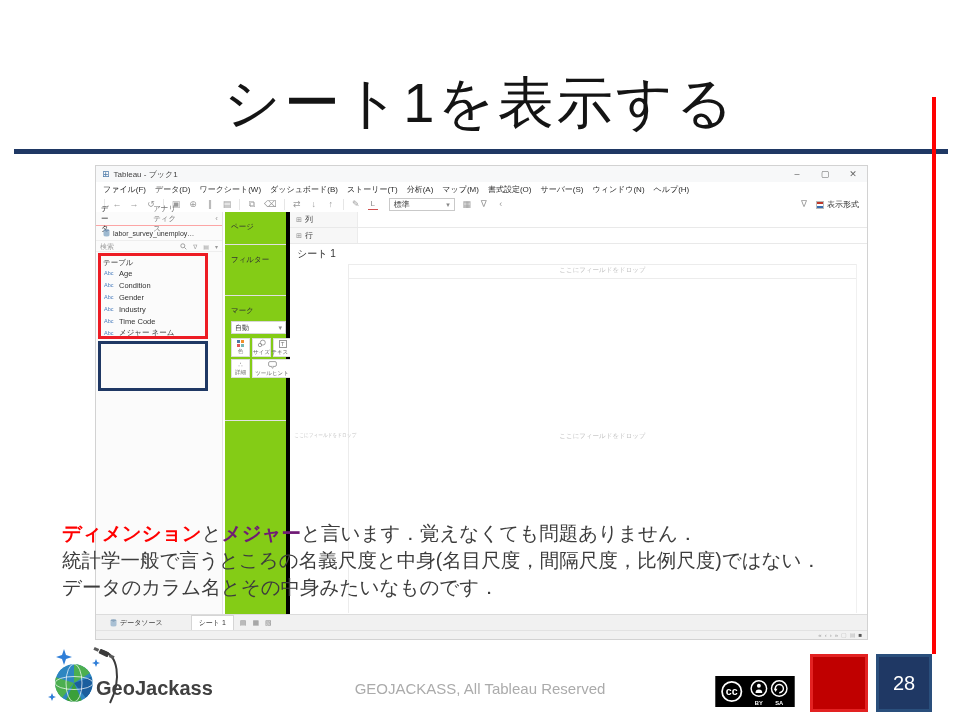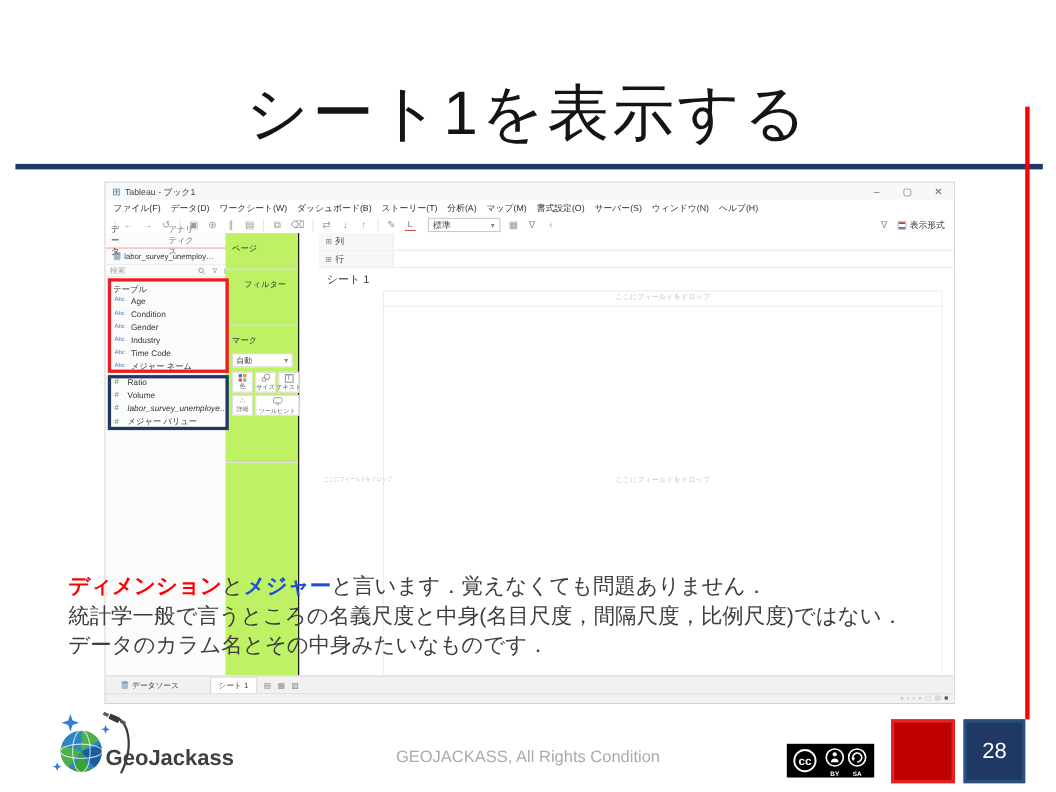--- a/index.html
+++ b/index.html
@@ -61,26 +61,26 @@
   .frow{height:12px;display:flex;align-items:center;gap:4px;padding-left:8px;}
   .fic{font-size:5.5px;width:11px;text-align:left;}
   .fic.dim{color:#4a7dbd;}
   .fic.meas{color:#4ba04b;font-size:7px;width:8px;}
   .flabel{font-size:7.5px;color:#333;white-space:nowrap;}
   .flabel.italic{font-style:italic;}
   .annot{position:absolute;left:2px;width:110px;pointer-events:none;z-index:5;}
   .annot.red{top:41px;height:86px;border:3px solid #ed1c24;}
   .annot.navy{top:129px;height:50px;border:3px solid #1f3864;}
 
-  .tw-cards{position:absolute;left:109px;top:0;bottom:0;width:67px;background:#bef264;
-            border-right:1px solid #000000;}
+  .tw-cards{position:absolute;left:129px;top:0;bottom:0;width:67px;background:#84cc16;
+            border-right:6px solid #000000;}
   .card-label{font-size:7.5px;color:#333;}
   .card{border-bottom:1px solid #e1e1e1;padding:3px 0 0 6px;}
   .card.pages{height:33px;}
-  .card.filters{height:51px;text-align:center;}
+  .card.filters{height:51px;}
   .card.marks{height:125px;}
   .marktype{margin:4px 4px 0 0;height:13px;background:#fff;border:1px solid #d7d7d7;
             display:flex;align-items:center;justify-content:space-between;padding:0 3px;
             font-size:7px;color:#333;width:55px;}
   .mbtns{display:grid;grid-template-columns:19px 19px 19px;grid-gap:2px;margin-top:4px;}
   .mbtn{height:19px;background:#fff;border:1px solid #ddd;display:flex;flex-direction:column;
         align-items:center;justify-content:center;gap:1px;}
   .mbtn.wide{grid-column:2 / span 2;}
   .mlabel{font-size:5.5px;color:#666;white-space:nowrap;}
   .cicon{display:grid;grid-template-columns:3px 3px;grid-gap:1px;}
@@ -119,21 +119,21 @@
   .st-right{position:absolute;right:5px;top:0;bottom:0;display:flex;align-items:center;gap:3px;}
   .st-nav{font-size:6px;color:#a0a0a0;line-height:8px;}
   .st-view{font-size:6px;color:#bdbdbd;line-height:8px;}
   .st-view.sel{color:#555;}
 
   
   .body-text{position:absolute;left:62px;top:520px;width:870px;font-size:19.5px;
              line-height:27px;color:#3d3d3d;}
   .body-text p{margin:0;}
   .term-red{color:#ff0000;font-weight:bold;text-align:right;}
-  .term-blue{color:#1d4ed8;font-weight:bold;text-align:center;}
+  .term-blue{color:#701a75;font-weight:bold;text-align:center;}
 
   
   .logo{position:absolute;left:44px;top:645px;}
   .copyright{position:absolute;left:0;right:0;top:680px;text-align:center;font-size:15px;
              color:#ababab;}
   .ccbadge{position:absolute;left:714px;top:676px;}
   .sq-red{position:absolute;left:810px;top:654px;width:52px;height:52px;background:#c00000;
           border:3px solid #e32222;}
   .sq-navy{position:absolute;left:876px;top:654px;width:50px;height:52px;background:#1f3864;
            border:3px solid #2a4f7c;display:flex;align-items:center;justify-content:center;}
@@ -257,38 +257,20 @@
           <div class="frow">
             <span class="fic dim">Abc</span>
             <span class="flabel">Time Code</span>
           </div>
           <div class="frow">
             <span class="fic dim">Abc</span>
             <span class="flabel">メジャー ネーム</span>
           </div>
         </div>
 
-        <div class="fields meas">
-          <div class="frow">
-            <span class="fic meas">#</span>
-            <span class="flabel">Ratio</span>
-          </div>
-          <div class="frow">
-            <span class="fic meas">#</span>
-            <span class="flabel">Volume</span>
-          </div>
-          <div class="frow">
-            <span class="fic meas">#</span>
-            <span class="flabel italic">labor_survey_unemploye…</span>
-          </div>
-          <div class="frow">
-            <span class="fic meas">#</span>
-            <span class="flabel">メジャー バリュー</span>
-          </div>
-        </div>
 
         <div class="annot red"></div>
         <div class="annot navy"></div>
       </div>
 
       <div class="tw-cards">
         <div class="card pages">
           <span class="card-label">ページ</span>
         </div>
         <div class="card filters">
@@ -413,21 +395,21 @@
     </g>
     <path d="M58,6 C74,9 78,34 66,58" stroke="#3a3a3a" stroke-width="2" fill="none"></path>
     <g transform="translate(60,8) rotate(25)">
       <rect x="-5" y="-2.5" width="10" height="5" rx="1" fill="#3a3a3a"></rect>
       <rect x="-11" y="-1.5" width="5" height="3" fill="#5a5a5a"></rect>
       <rect x="6" y="-1.5" width="5" height="3" fill="#5a5a5a"></rect>
     </g>
     <text x="52" y="50" font-size="20" font-weight="bold" fill="#404040" font-family="Liberation Sans, sans-serif">GeoJackass</text>
   </svg>
 
-  <div class="copyright">GEOJACKASS, All Rights Condition</div>
+  <div class="copyright">GEOJACKASS, All Tableau Reserved</div>
 
   <svg class="ccbadge" width="82" height="31" viewBox="0 0 82 32">
     <rect x="0" y="0" width="82" height="32" fill="#000000"></rect>
     <circle cx="17" cy="16" r="10" fill="none" stroke="#ffffff" stroke-width="1.8"></circle>
     <text x="17" y="20" font-size="11" font-weight="bold" fill="#ffffff" text-anchor="middle" font-family="Liberation Sans, sans-serif">cc</text>
     <g>
       <circle cx="45" cy="13" r="8" fill="none" stroke="#ffffff" stroke-width="1.5"></circle>
       <circle cx="45" cy="10" r="2" fill="#ffffff"></circle>
       <path d="M41.5,17.5 a3.5,3.5 0 0 1 7,0 z" fill="#ffffff"></path>
     </g>

